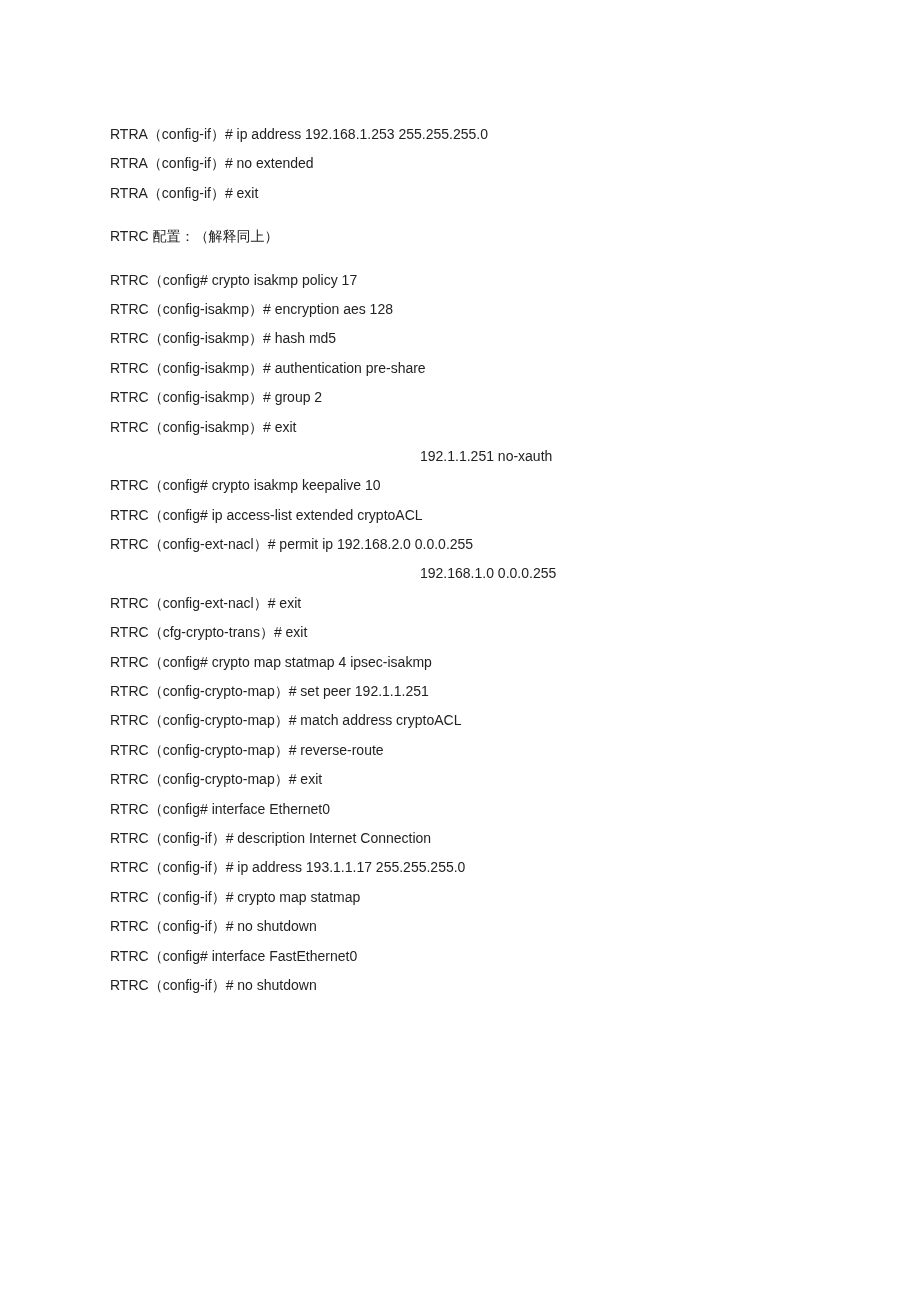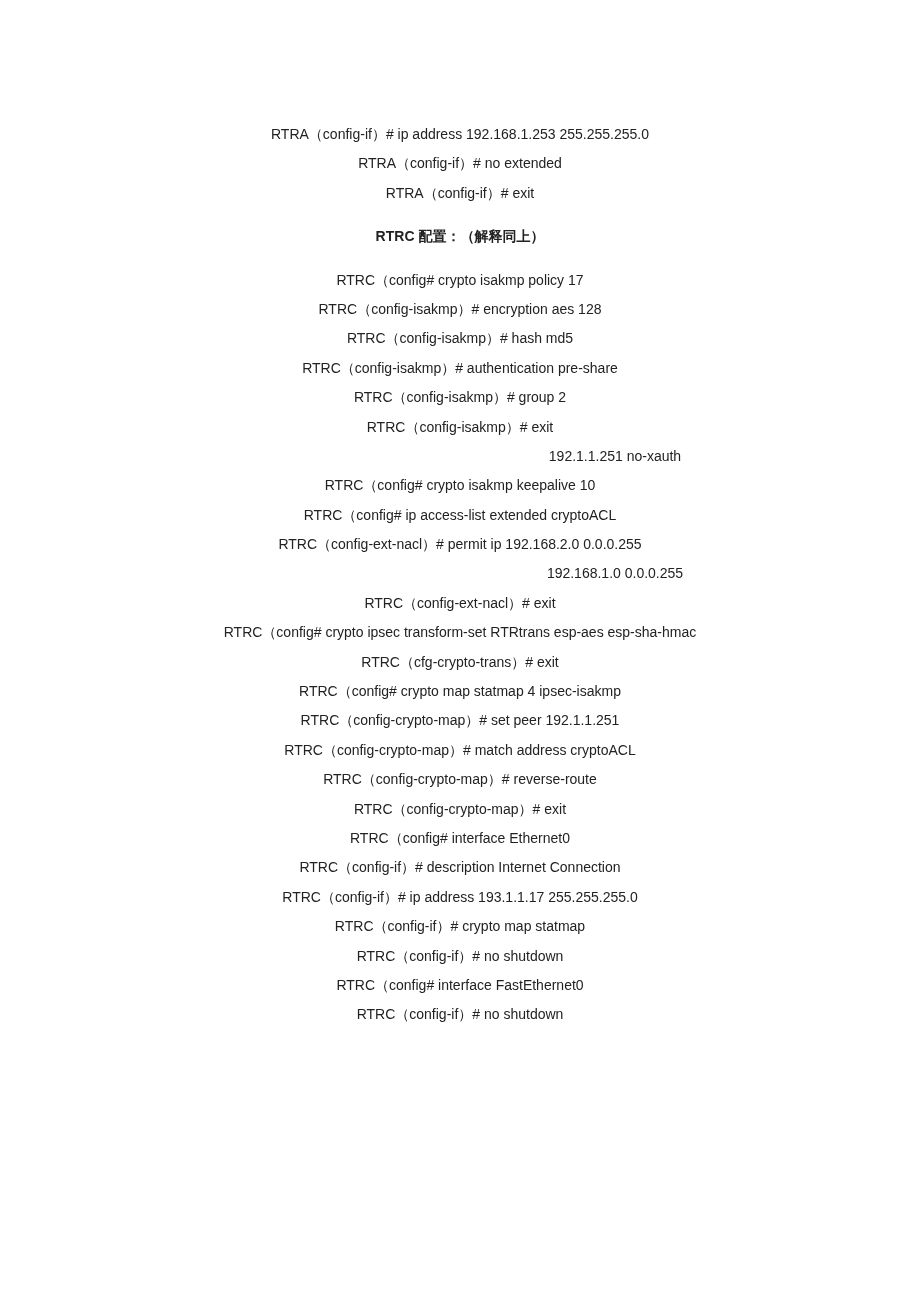--- a/index.html
+++ b/index.html
@@ -10,24 +10,23 @@
     font-size: 14px;
     color: #222;
     width: 920px;
   }
   .page {
     padding: 120px 110px 100px 110px;
     line-height: 2.1;
   }
   .line {
     white-space: pre-wrap;
-    text-align: center;
   }
   .bold {
-    font-weight: bold;
+    font-weight: normal;
   }
   .gap {
     height: 14px;
   }
   .indent {
     padding-left: 310px;
   }
 </style>
 </head>
 <body>
@@ -44,21 +43,20 @@
     <div class="line">RTRC（config-isakmp）# hash md5</div>
     <div class="line">RTRC（config-isakmp）# authentication pre-share</div>
     <div class="line">RTRC（config-isakmp）# group 2</div>
     <div class="line">RTRC（config-isakmp）# exit</div>
     <div class="line indent">192.1.1.251 no-xauth</div>
     <div class="line">RTRC（config# crypto isakmp keepalive 10</div>
     <div class="line">RTRC（config# ip access-list extended cryptoACL</div>
     <div class="line">RTRC（config-ext-nacl）# permit ip 192.168.2.0 0.0.0.255</div>
     <div class="line indent">192.168.1.0 0.0.0.255</div>
     <div class="line">RTRC（config-ext-nacl）# exit</div>
-    <div class="line">RTRC（config# crypto ipsec transform-set RTRtrans esp-aes esp-sha-hmac</div>
     <div class="line">RTRC（cfg-crypto-trans）# exit</div>
     <div class="line">RTRC（config# crypto map statmap 4 ipsec-isakmp</div>
     <div class="line">RTRC（config-crypto-map）# set peer 192.1.1.251</div>
     <div class="line">RTRC（config-crypto-map）# match address cryptoACL</div>
     <div class="line">RTRC（config-crypto-map）# reverse-route</div>
     <div class="line">RTRC（config-crypto-map）# exit</div>
     <div class="line">RTRC（config# interface Ethernet0</div>
     <div class="line">RTRC（config-if）# description Internet Connection</div>
     <div class="line">RTRC（config-if）# ip address 193.1.1.17 255.255.255.0</div>
     <div class="line">RTRC（config-if）# crypto map statmap</div>

